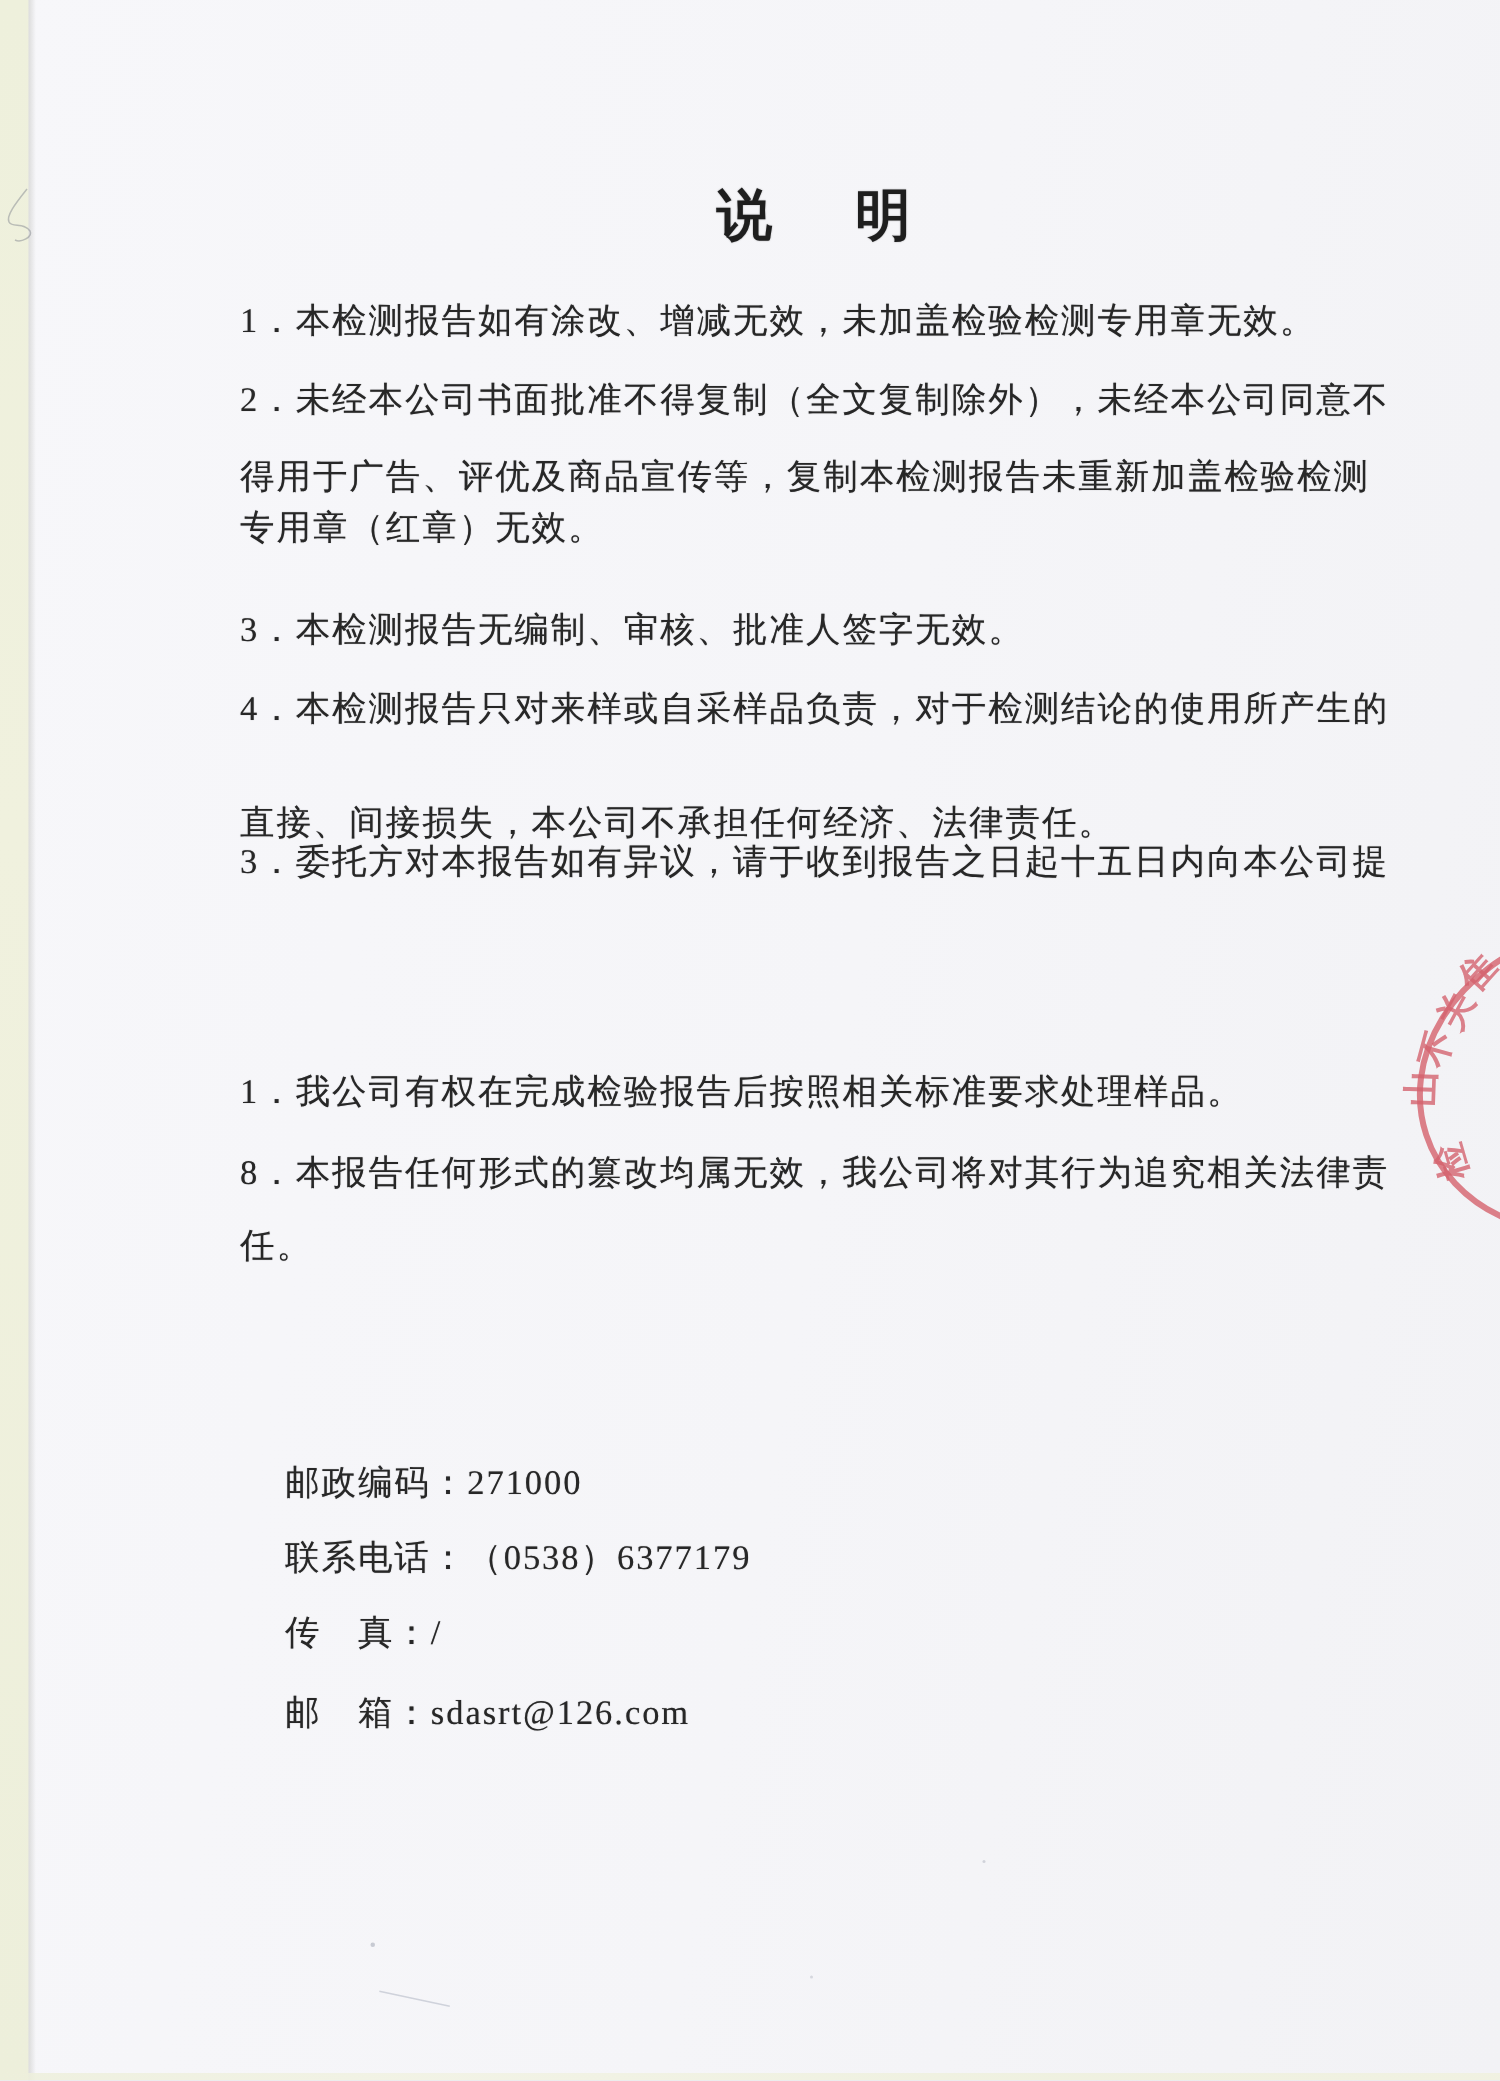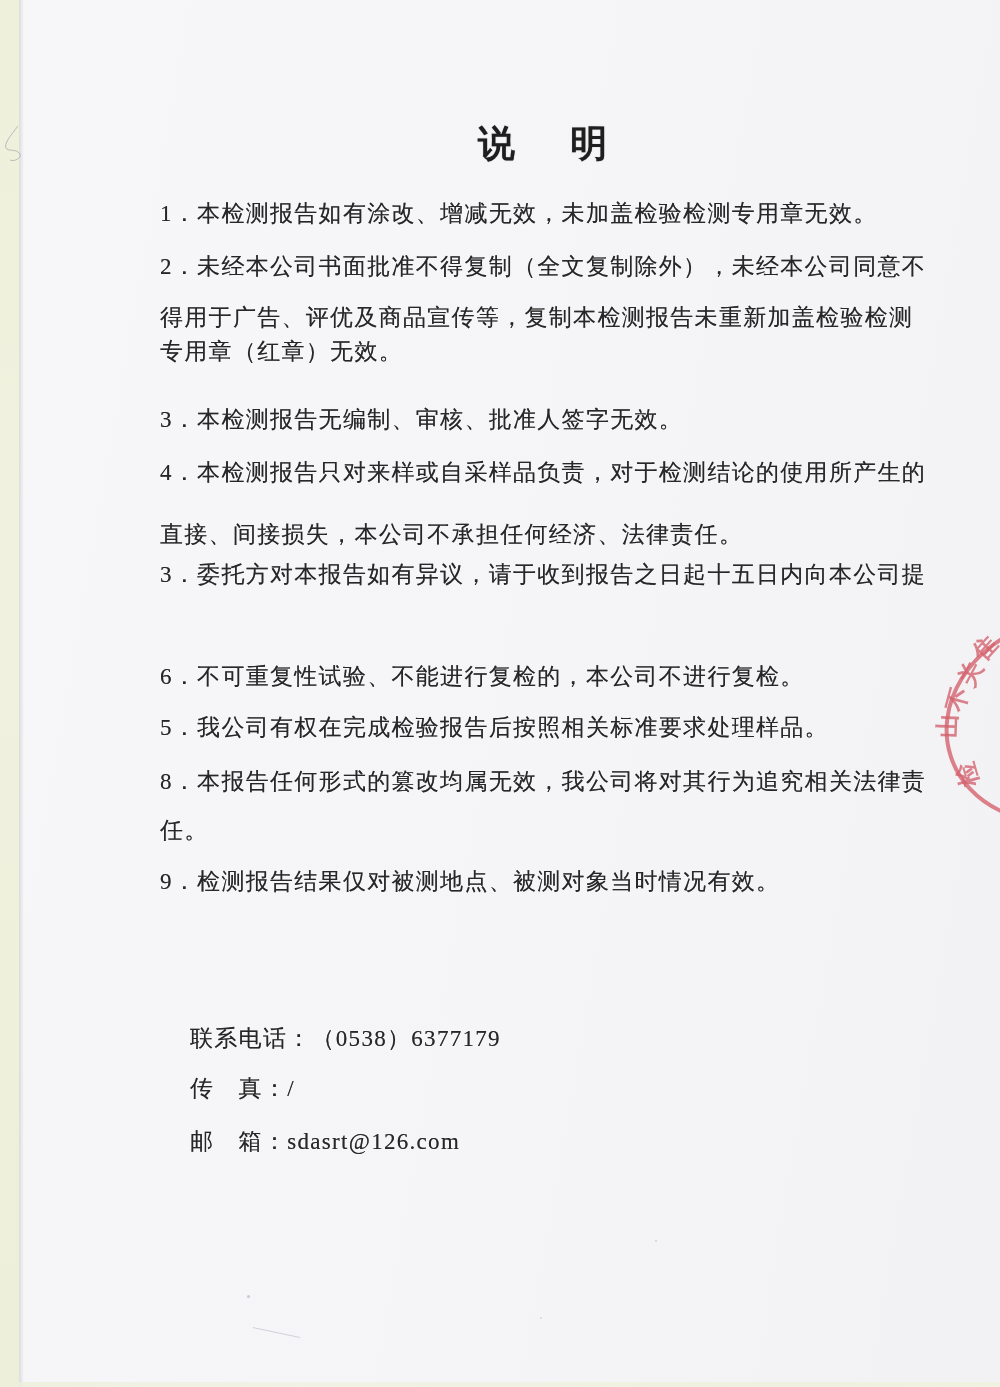--- a/index.html
+++ b/index.html
@@ -69,28 +69,27 @@
   </svg>
 
   <h1 class="title">说 明</h1>
 
   <div class="ln" style="top:199px">1．本检测报告如有涂改、增减无效，未加盖检验检测专用章无效。</div>
   <div class="ln" style="top:252px">2．未经本公司书面批准不得复制（全文复制除外），未经本公司同意不</div>
   <div class="ln" style="top:303px">得用于广告、评优及商品宣传等，复制本检测报告未重新加盖检验检测</div>
   <div class="ln" style="top:337px">专用章（红章）无效。</div>
   <div class="ln" style="top:405px">3．本检测报告无编制、审核、批准人签字无效。</div>
   <div class="ln" style="top:458px">4．本检测报告只对来样或自采样品负责，对于检测结论的使用所产生的</div>
-  <div class="ln" style="top:520px">直接、间接损失，本公司不承担任何经济、法律责任。</div>
+  <div class="ln" style="top:534px">直接、间接损失，本公司不承担任何经济、法律责任。</div>
   <div class="ln" style="top:560px">3．委托方对本报告如有异议，请于收到报告之日起十五日内向本公司提</div>
-  <div class="ln" style="top:662px">6．不可重复性试验、不能进行复检的，本公司不进行复检。</div>
-  <div class="ln" style="top:713px">5．我公司有权在完成检验报告后按照相关标准要求处理样品。</div>
+  <div class="ln" style="top:713px">1．我公司有权在完成检验报告后按照相关标准要求处理样品。</div>
   <div class="ln" style="top:767px">8．本报告任何形式的篡改均属无效，我公司将对其行为追究相关法律责</div>
   <div class="ln" style="top:816px">任。</div>
-  <div class="ln" style="top:867px">9．检测报告结果仅对被测地点、被测对象当时情况有效。</div>
 
+  <div class="ln contact" style="top:974px">邮政编码：271000</div>
   <div class="ln contact" style="top:1024px">联系电话：（0538）6377179</div>
   <div class="ln contact" style="top:1074px">传　真：/</div>
   <div class="ln contact" style="top:1127px">邮　箱：sdasrt@126.com</div>
 
   <svg class="stamp-svg" viewBox="0 0 80 265">
     <ellipse cx="143" cy="132" rx="118" ry="100" transform="rotate(-18 143 132)" fill="none" stroke-width="4" stroke-linecap="round" opacity="0.8" stroke="#d4616d"></ellipse>
     <text x="67" y="62" transform="rotate(-48 67 62)" fill="#d4616d">隹</text>
     <text x="53" y="87" transform="rotate(-62 53 87)" fill="#d4616d">关</text>
     <text x="40" y="112" transform="rotate(-75 40 112)" fill="#d4616d">不</text>
     <text x="30" y="138" transform="rotate(-88 30 138)" fill="#d4616d">山</text>

